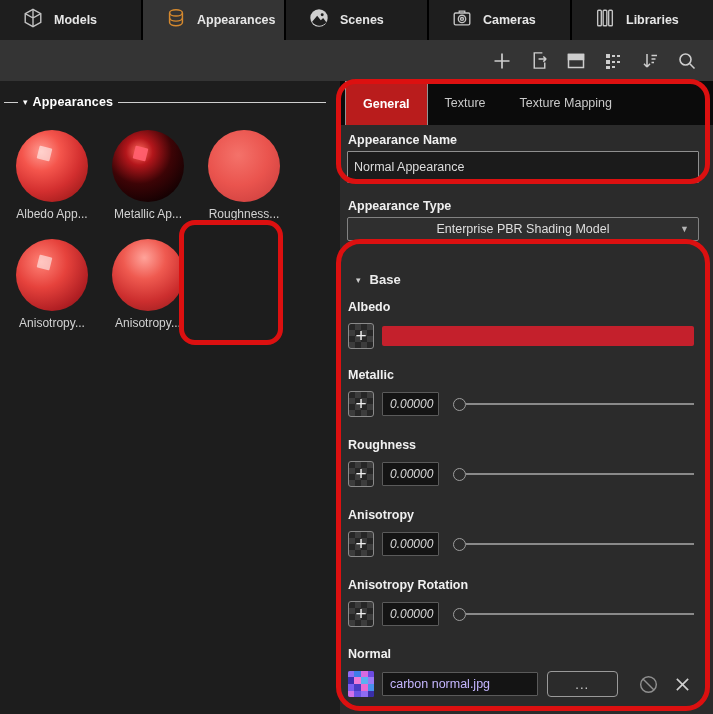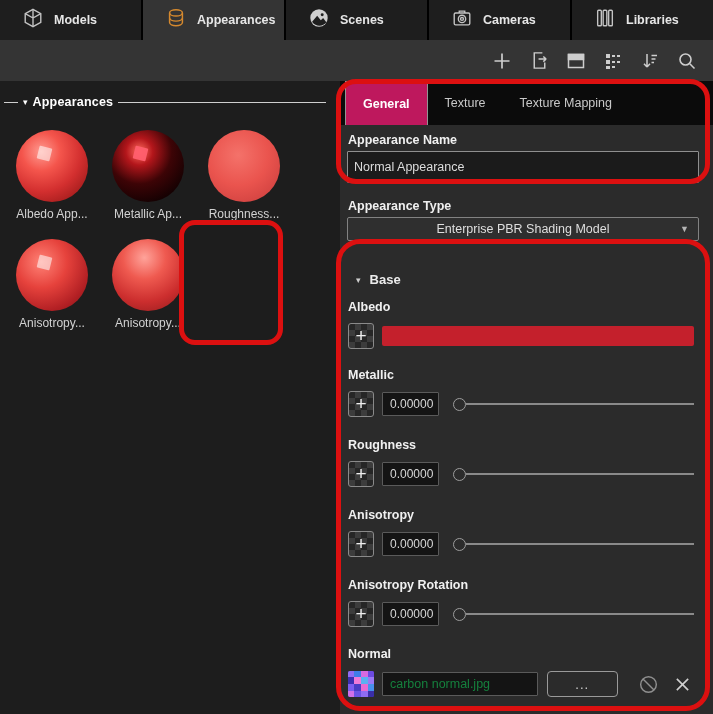--- a/index.html
+++ b/index.html
@@ -46,44 +46,44 @@
   .s-normal{background:
       repeating-linear-gradient(90deg,rgba(255,255,255,.30) 0 4px,rgba(0,0,0,0) 4px 9px,rgba(110,0,0,.38) 9px 14px),
       repeating-linear-gradient(0deg,rgba(140,0,0,.42) 0 5px,rgba(255,90,90,.26) 5px 10px),
       radial-gradient(circle at 40% 35%,#ff5a50 0%,#e03030 45%,#a01418 80%,#700c0e 100%);}
   .tlabel2{margin-top:5px;color:#d2d2d2;font-size:12px;white-space:nowrap;}
   .cell.selected .tlabel2{color:#f2f2f2;}
 
   
   .rtabs{height:44px;background:#0b0b0b;display:flex;align-items:stretch;padding-left:5px;}
   .rtab{display:flex;align-items:center;padding:0 17px;color:#c9c9c9;font-size:12.5px;cursor:default;}
-  .rtab.active{background:#be185d;border:1px solid #949494;border-bottom:none;color:#fff;font-weight:700;}
+  .rtab.active{background:#b91c1c;border:1px solid #949494;border-bottom:none;color:#fff;font-weight:700;}
   .rp-body{padding:0 7px;}
   .flabel{color:#f0f0f0;font-size:12.5px;font-weight:700;margin:16px 0 4px 1px;}
   .flabel.first{margin-top:8px;}
   .text-input{width:352px;height:32px;background:#1b1b1b;border:1px solid #8f8f8f;color:#dcdcdc;font-size:12.5px;padding:0 6px;border-radius:1px;}
   .dropdown{width:352px;height:24px;background:#2f2f2f;border:1px solid #828282;border-radius:2px;display:flex;align-items:center;justify-content:center;position:relative;color:#dedede;font-size:12.5px;}
   .dropdown .caret{position:absolute;right:9px;color:#b5b5b5;font-size:9px;}
 
   .base-header{display:flex;align-items:center;gap:9px;margin:31px 0 0 9px;color:#ececec;}
   .base-header .barrow{font-size:9px;color:#cfcfcf;}
   .base-header .btext{font-size:13px;font-weight:700;}
 
   .row{display:flex;align-items:center;margin:9px 0 0 1px;width:346px;}
   .plus-btn{width:26px;height:26px;border:1px solid #8a8a8a;border-radius:3px;flex:0 0 auto;
     background:repeating-conic-gradient(#3c3c3c 0 25%,#262626 0 50%) 0 0/12px 12px;
     color:#f0f0f0;font-size:19px;line-height:23px;text-align:center;font-weight:400;}
   .swatch{height:20px;flex:1;margin-left:8px;border-radius:2px;}
-  .num-box{width:57px;height:24px;background:#141414;border:1px solid #5a5a5a;color:#d8d8d8;font-size:12px;display:flex;align-items:center;padding-left:7px;margin-left:8px;border-radius:1px;}
+  .num-box{width:57px;height:24px;background:#141414;border:1px solid #5a5a5a;color:#d8d8d8;font-size:12px;display:flex;align-items:center;padding-left:7px;margin-left:8px;border-radius:1px;font-style:italic;}
   .slider{flex:1;display:flex;align-items:center;margin-left:14px;}
   .handle{width:13px;height:13px;border:1.6px solid #9d9d9d;border-radius:50%;background:transparent;flex:0 0 auto;}
   .track{flex:1;height:1.6px;background:#8a8a8a;}
 
   .tex-thumb{width:26px;height:26px;border-radius:2px;overflow:hidden;flex:0 0 auto;}
-  .file-box{width:158px;height:24px;background:#141414;border:1px solid #5a5a5a;color:#15803d;font-size:12.5px;display:flex;align-items:center;padding-left:7px;margin-left:8px;border-radius:1px;}
+  .file-box{width:158px;height:24px;background:#141414;border:1px solid #5a5a5a;color:#c4b5fd;font-size:12.5px;display:flex;align-items:center;padding-left:7px;margin-left:8px;border-radius:1px;}
   .browse-btn{width:72px;height:26px;border:1px solid #9a9a9a;border-radius:4px;margin-left:9px;display:flex;align-items:center;justify-content:center;color:#cfcfcf;font-size:13px;letter-spacing:1px;}
   .icon-slot{margin-left:19px;display:flex;align-items:center;justify-content:center;width:24px;height:24px;}
 
   
   .ring{position:absolute;border:5px solid #dc1010;z-index:50;pointer-events:none;}
   .ring.r-thumb{left:179px;top:220px;width:104px;height:125px;border-radius:16px;}
   .ring.r-top{left:336px;top:79px;width:374px;height:105px;border-radius:20px;}
   .ring.r-base{left:336px;top:239px;width:374px;height:472px;border-radius:24px;}
 </style>
 </head>

